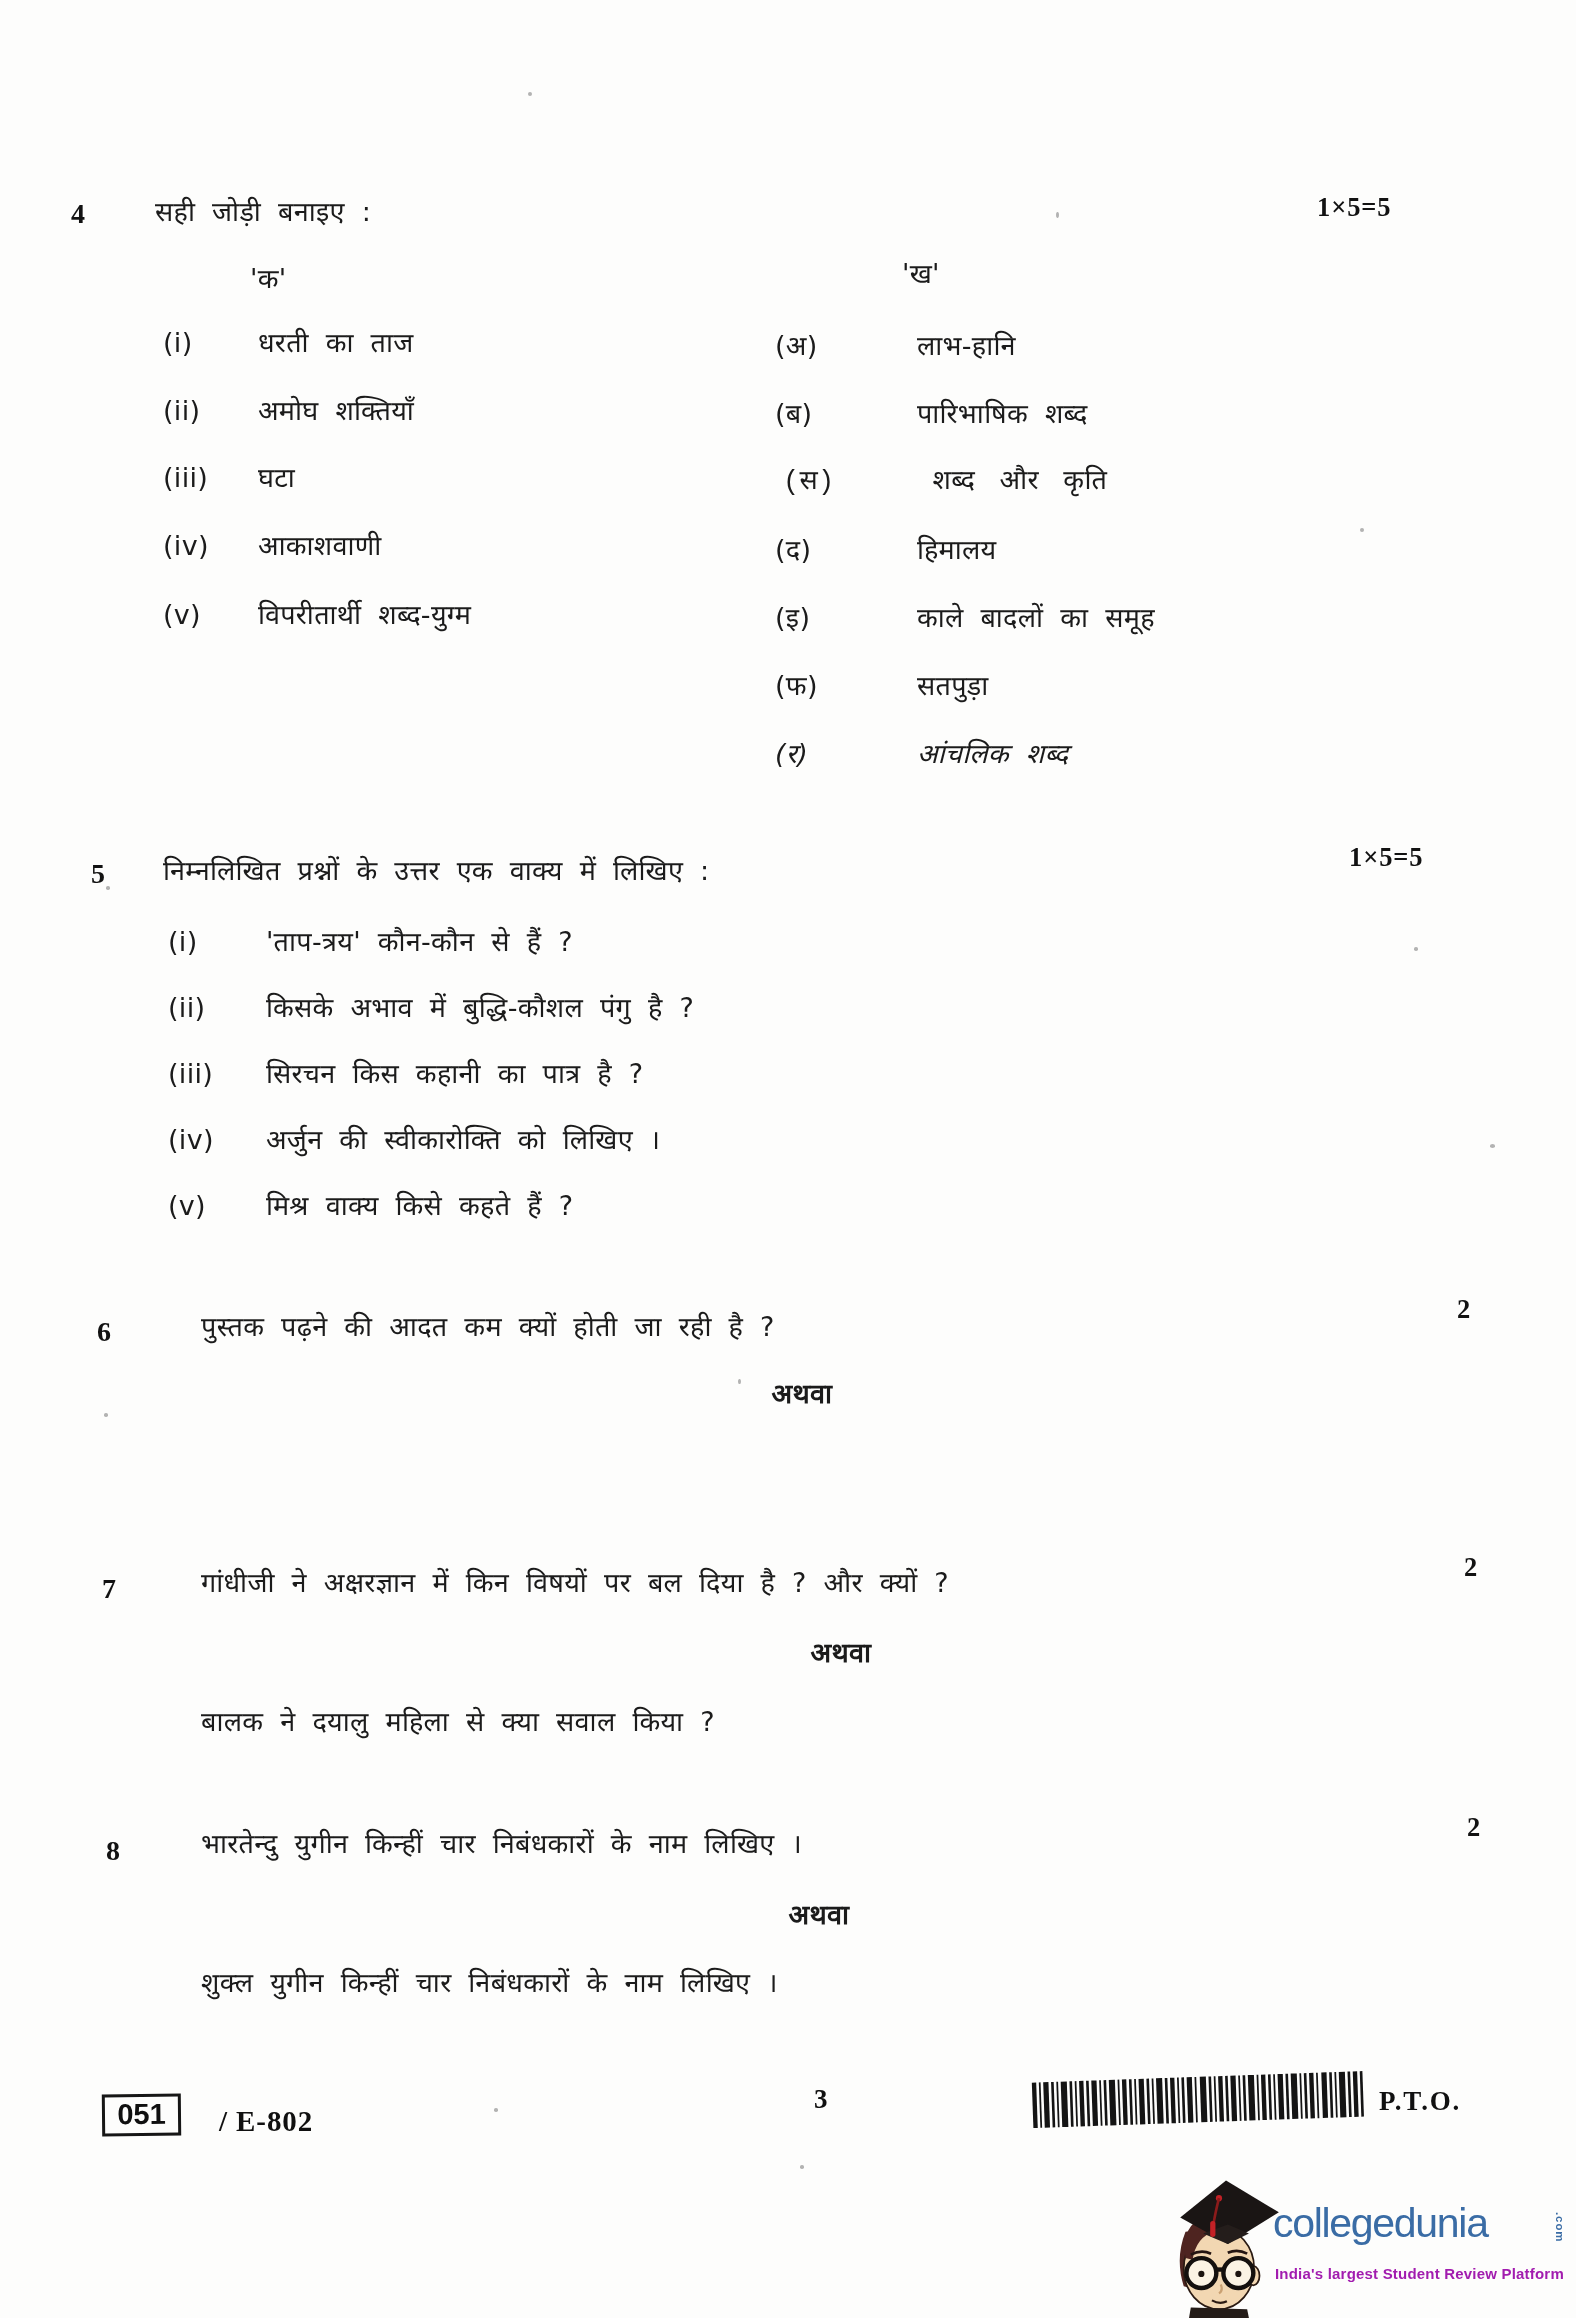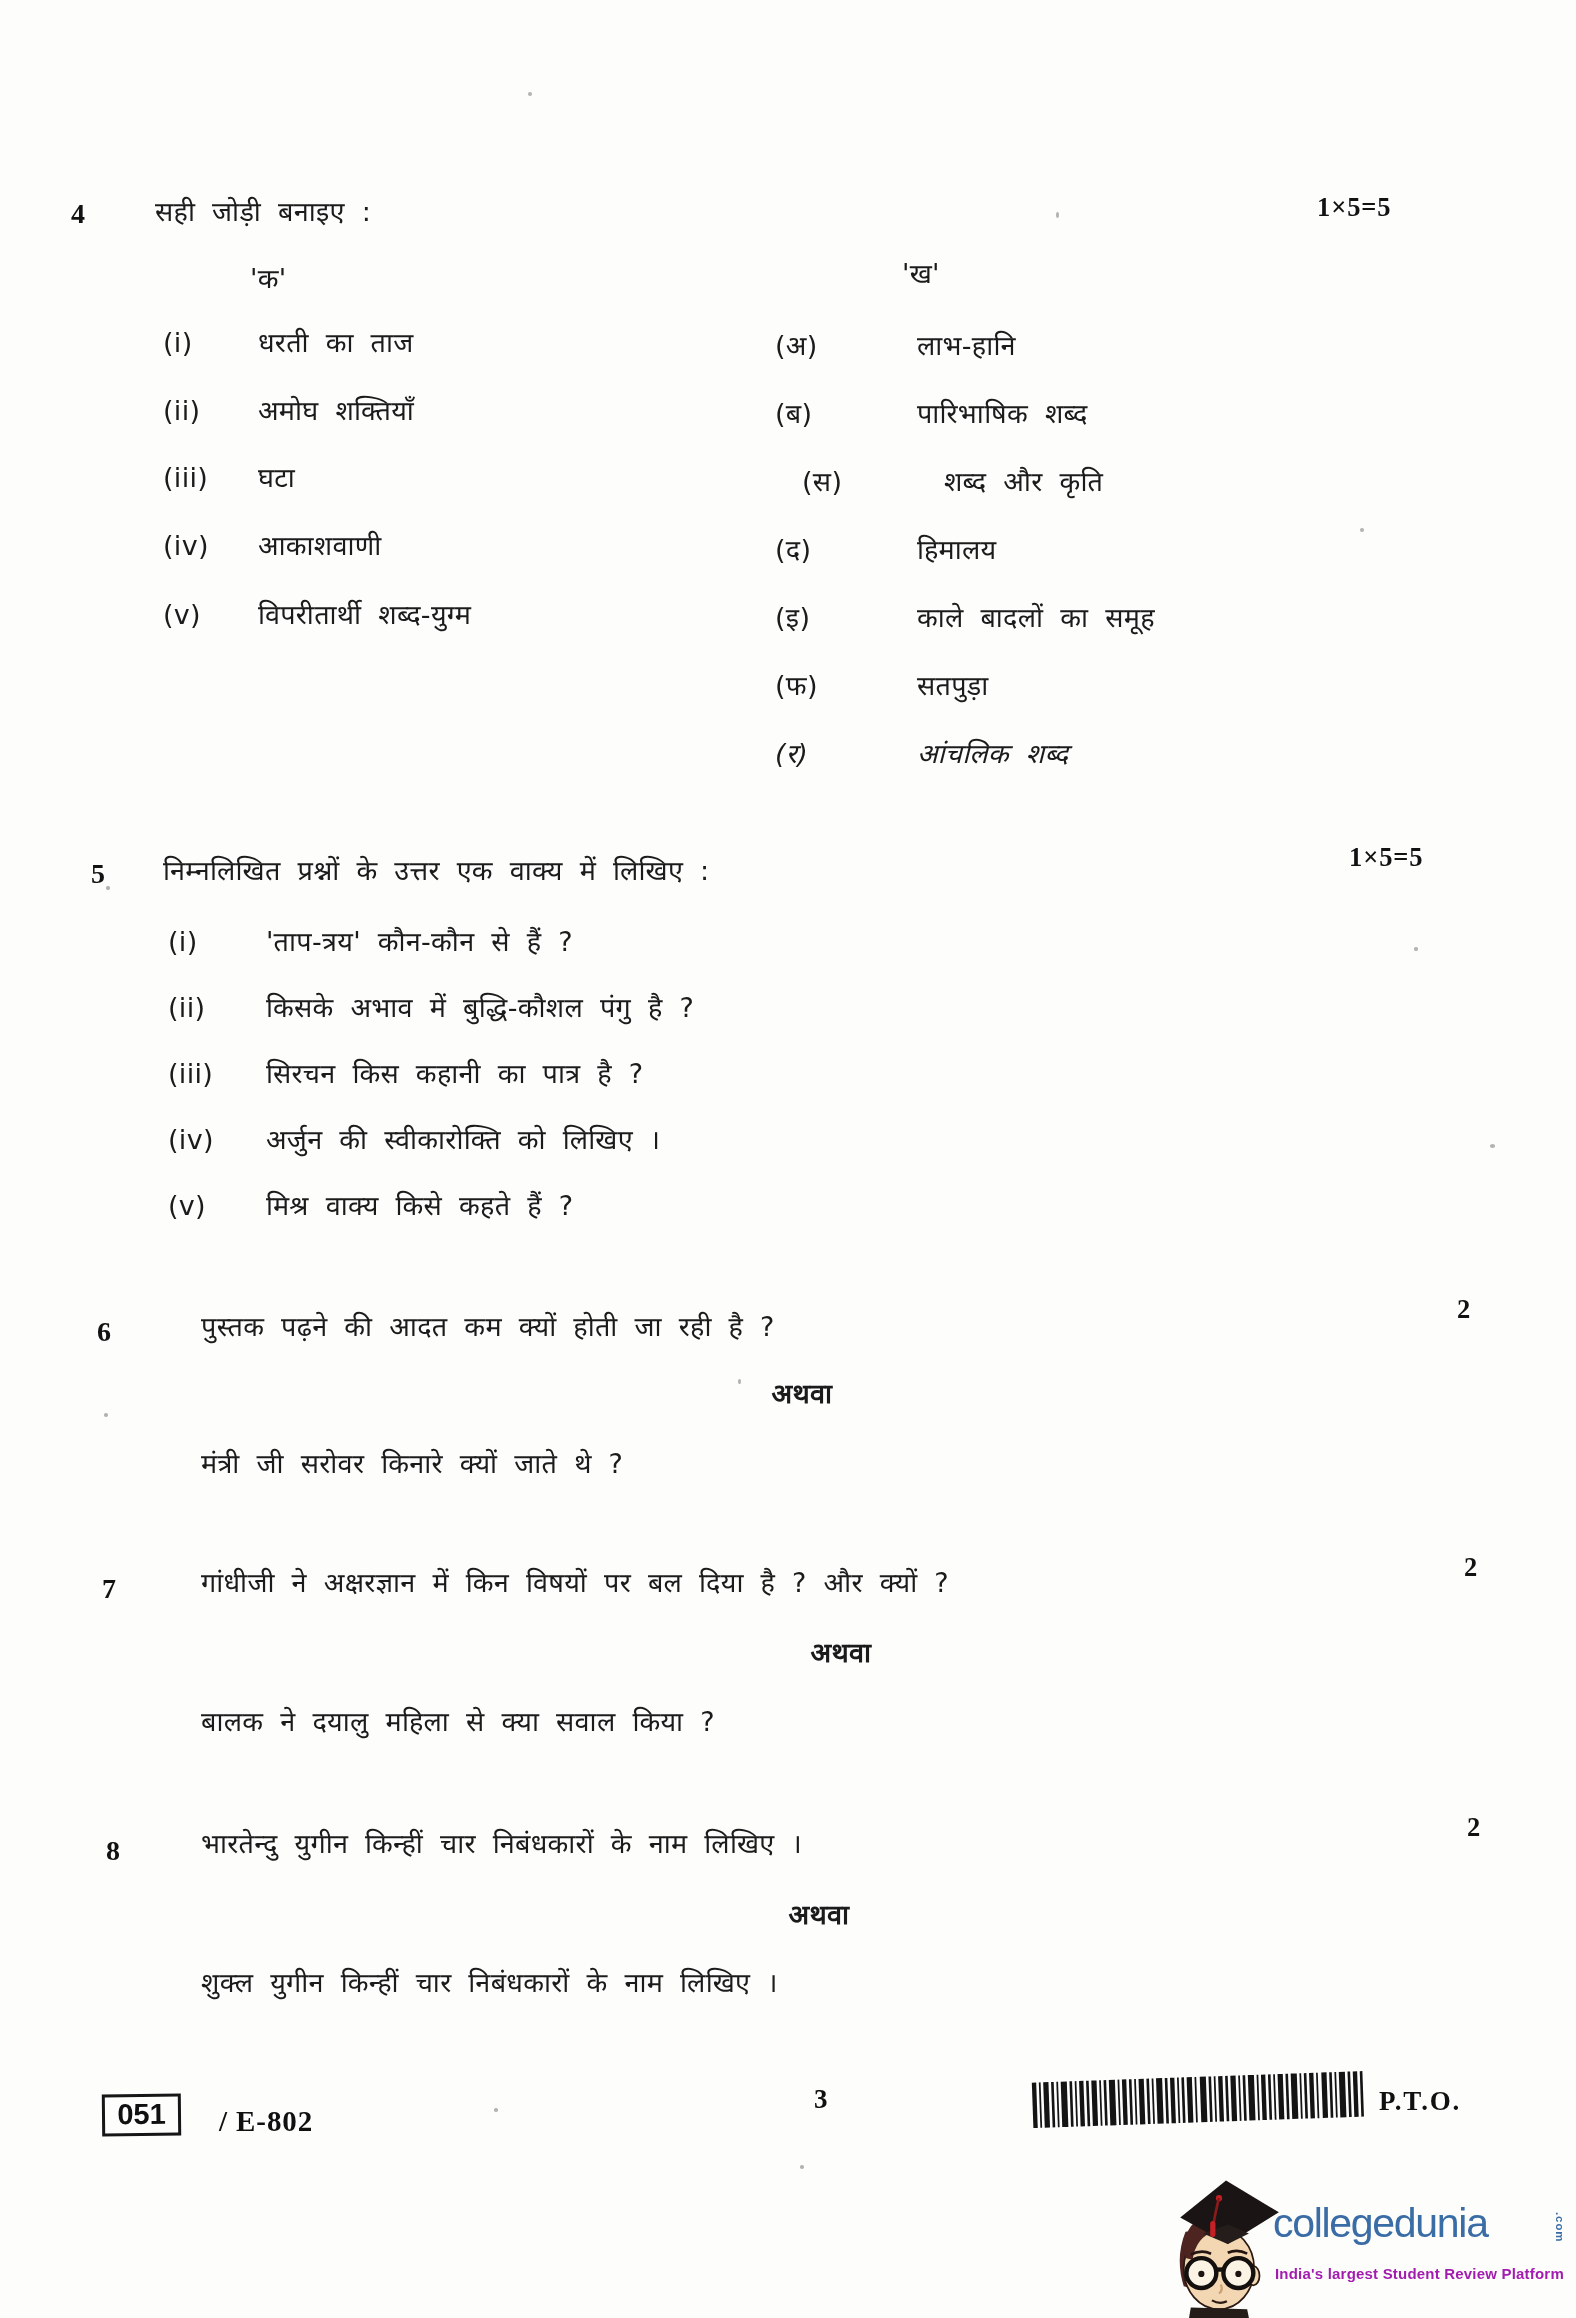--- a/index.html
+++ b/index.html
@@ -133,21 +133,21 @@
   </div>
 
   <div class="abs dev rowline-b" style="left:775px;top:328px;">
     <span class="lbl">(अ)</span>
     <span>लाभ-हानि</span>
   </div>
   <div class="abs dev rowline-b" style="left:775px;top:396px;">
     <span class="lbl">(ब)</span>
     <span>पारिभाषिक शब्द</span>
   </div>
-  <div class="abs dev rowline-b" style="left:802px;top:464px;">
+  <div class="abs dev rowline-b" style="left:783px;top:464px;font-family:Liberation Mono, monospace;">
     <span class="lbl">(स)</span>
     <span>शब्द और कृति</span>
   </div>
   <div class="abs dev rowline-b" style="left:775px;top:532px;">
     <span class="lbl">(द)</span>
     <span>हिमालय</span>
   </div>
   <div class="abs dev rowline-b" style="left:775px;top:600px;">
     <span class="lbl">(इ)</span>
     <span>काले बादलों का समूह</span>
@@ -183,21 +183,20 @@
   </div>
   <div class="abs dev q5line" style="left:168px;top:1122px;">
     <span class="lbl">(iv)</span>
     <span>अर्जुन की स्वीकारोक्ति को लिखिए ।</span>
   </div>
 
   <div class="abs qnum" style="left:97px;top:1316px;">6</div>
   <div class="abs dev" style="left:201px;top:1309px;">पुस्तक पढ़ने की आदत कम क्यों होती जा रही है ?</div>
   <div class="abs marks" style="left:1457px;top:1294px;">2</div>
   <div class="abs dev dev-bold" style="left:802px;top:1376px;transform:translateX(-50%);">अथवा</div>
-  <div class="abs dev" style="left:201px;top:1446px;">मंत्री जी सरोवर किनारे क्यों जाते थे ?</div>
 
   <div class="abs qnum" style="left:102px;top:1573px;">7</div>
   <div class="abs dev" style="left:201px;top:1565px;">गांधीजी ने अक्षरज्ञान में किन विषयों पर बल दिया है ? और क्यों ?</div>
   <div class="abs marks" style="left:1464px;top:1552px;">2</div>
   <div class="abs dev dev-bold" style="left:841px;top:1635px;transform:translateX(-50%);">अथवा</div>
   <div class="abs dev" style="left:201px;top:1704px;">बालक ने दयालु महिला से क्या सवाल किया ?</div>
 
   <div class="abs qnum" style="left:106px;top:1835px;">8</div>
   <div class="abs dev" style="left:201px;top:1826px;">भारतेन्दु युगीन किन्हीं चार निबंधकारों के नाम लिखिए ।</div>
   <div class="abs marks" style="left:1467px;top:1812px;">2</div>

